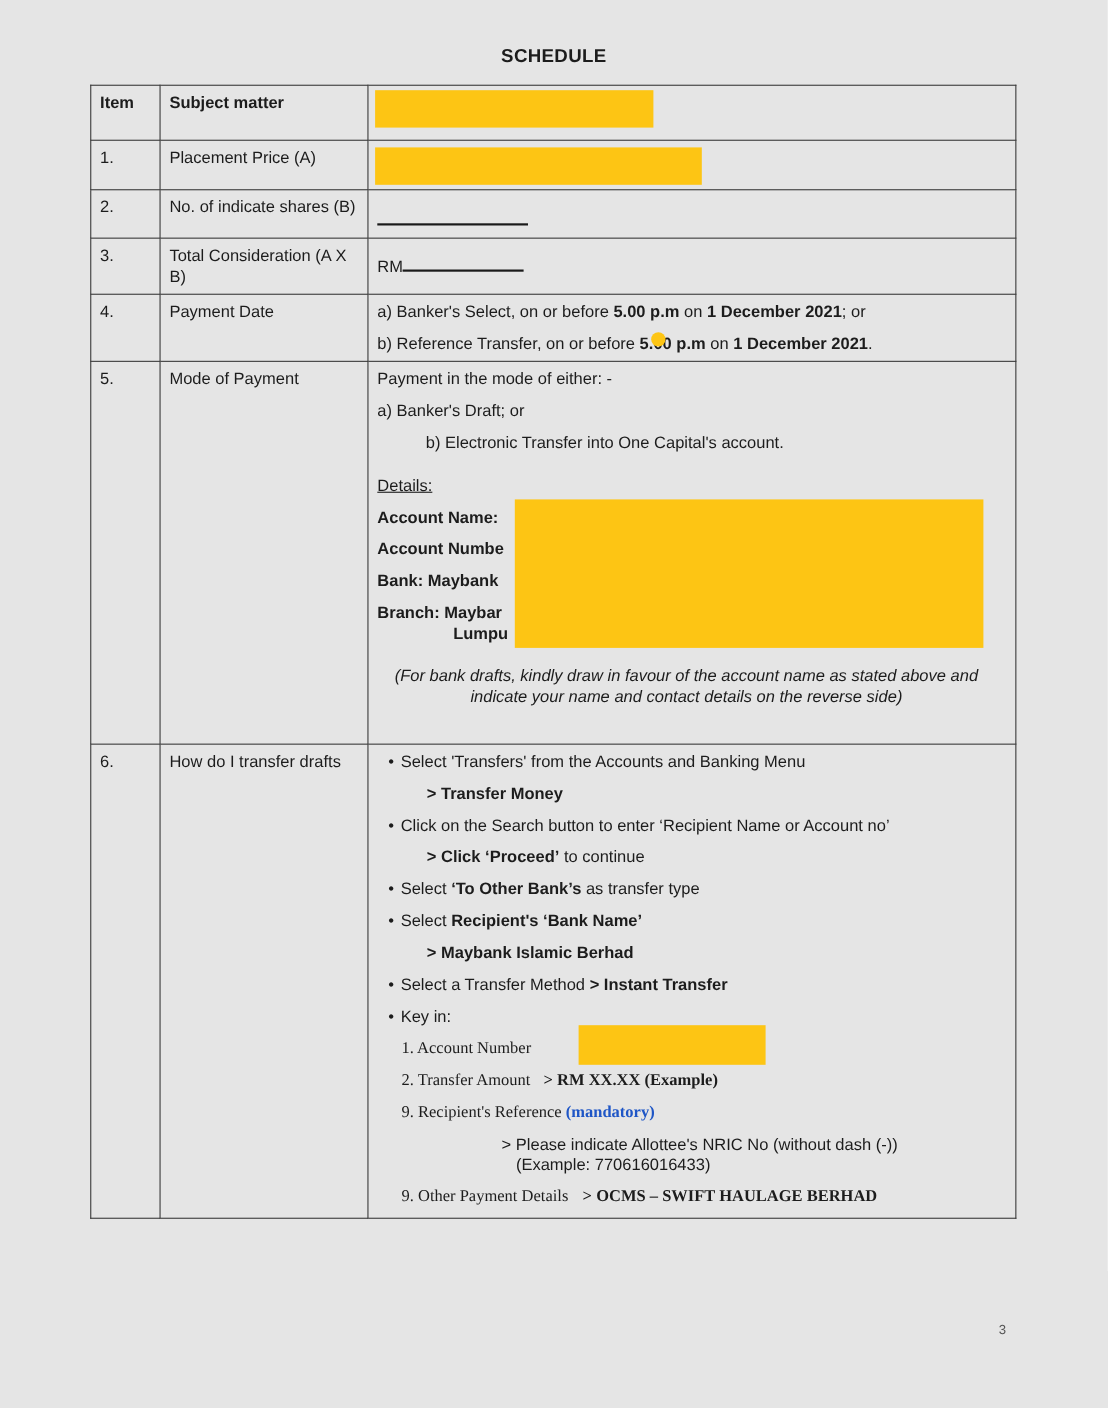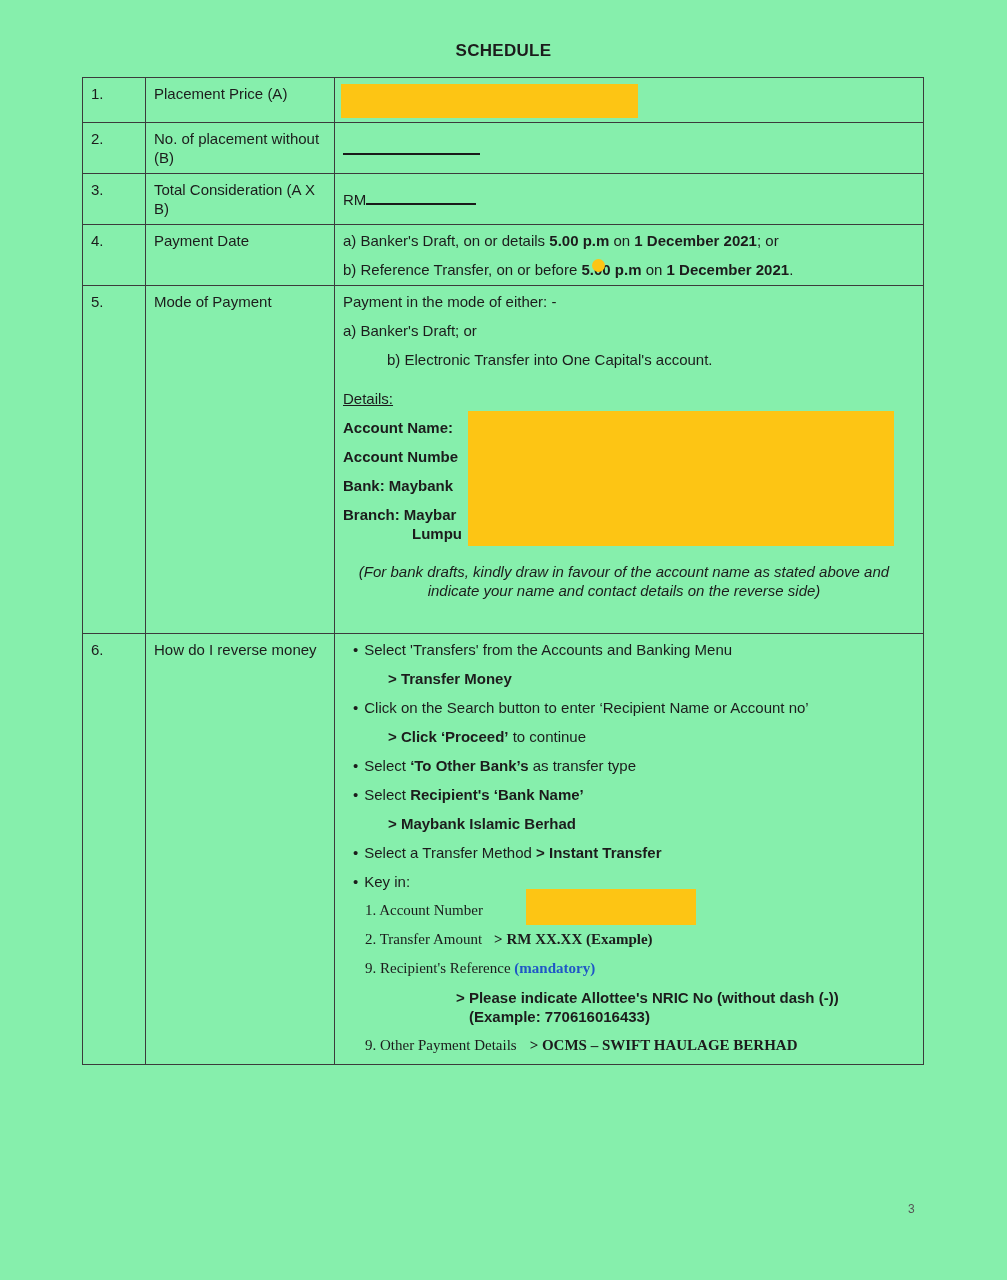--- a/index.html
+++ b/index.html
@@ -1,18 +1,18 @@
 <!DOCTYPE html>
 <html><head>
 <meta charset="utf-8">
 <style>
   * { margin:0; padding:0; box-sizing:border-box; }
   body { background:#fff; }
   #page {
-    position:relative; width:1007px; height:1280px; background:#86efac;
+    position:relative; width:1007px; height:1280px; background:#e5e5e5;
     font-family:"Liberation Sans", sans-serif; color:#1c1c1c; overflow:hidden;
   }
   .title {
     position:absolute; top:41px; left:0; width:100%;
     text-align:center; font-weight:bold; font-size:17px; letter-spacing:.3px;
   }
   table.schedule {
     position:absolute; left:82px; top:77px; width:841px;
     border-collapse:collapse; table-layout:fixed;
   }
@@ -38,21 +38,21 @@
   .n1-box  { position:absolute; left:183px; top:-12px; width:170px; height:36px; background:#FDC514; z-index:2; }
   
   .blank-line { height:0; border-bottom:2px solid #1a1a1a; width:137px; margin-top:24px; }
   .rm-line { margin-top:10px; }
   .fill-line { display:inline-block; width:110px; border-bottom:2px solid #1a1a1a; }
   
   .bullet-ln { padding-left:10px; }
   .bullet { display:inline-block; margin-right:6px; }
   .sub { padding-left:45px; font-weight:bold; }
   .num { padding-left:22px; position:relative;font-family:Liberation Serif, serif; }
-  .deep { padding-left:113px; font-weight:bold; }
+  .deep { padding-left:113px; font-weight:normal; }
   .deep .line2 { padding-left:13px; }
   .n2-bold { margin-left:12px; }
   .n4-bold { margin-left:13px;margin-top:22px; }
   .mandatory { color:#1F56C6; font-weight:bold; }
   
   .dot-wrap { position:relative; display:inline-block; }
   .dot { position:absolute; left:-2px; top:-1px; width:13px; height:13px; border-radius:50%; background:#FDC514; }
   .pagenum { position:absolute; left:908px; top:1202px; font-size:12px; color:#555; }
 </style>
 </head>
@@ -63,50 +63,57 @@
   <div class="title">SCHEDULE</div>
 
   <table class="schedule">
     <colgroup>
       <col style="width:63px">
         <col style="width:189px">
         <col style="width:589px">
     </colgroup>
 
     <tbody>
+        <tr style="height:50px">
+      <th>Item</th>
+      <th>Subject matter</th>
+      <th class="cell-rel">
+        <span class="redact hdr-box"></span>
+      </th>
+    </tr>
 
     <tr style="height:45px">
       <td>1.</td>
       <td>Placement Price (A)</td>
       <td class="cell-rel">
         <span class="redact r1-box"></span>
       </td>
     </tr>
 
     <tr style="height:44px">
       <td>2.</td>
-      <td>No. of placement without (B)</td>
+      <td>No. of indicate shares (B)</td>
       <td>
         <div class="blank-line"></div>
       </td>
     </tr>
 
     <tr style="height:44px">
       <td>3.</td>
       <td>Total Consideration (A X B)</td>
       <td>
         <div class="rm-line"><span>RM</span><span class="fill-line"></span></div>
       </td>
     </tr>
 
     <tr style="height:59px">
       <td>4.</td>
       <td>Payment Date</td>
       <td>
-        <div class="ln"><span>a) Banker's Draft, on or details </span><span class="b">5.00 p.m</span><span> on </span><span class="b">1 December 2021</span><span>; or</span></div>
+        <div class="ln"><span>a) Banker's Select, on or before </span><span class="b">5.00 p.m</span><span> on </span><span class="b">1 December 2021</span><span>; or</span></div>
         <div class="ln"><span>b) Reference Transfer, on or before </span><span class="b">5.</span><span class="b dot-wrap"><span>0</span><span class="dot"></span></span><span class="b">0 p.m</span><span> on </span><span class="b">1 December 2021</span><span>.</span></div>
       </td>
     </tr>
 
     <tr style="height:348px">
       <td>5.</td>
       <td>Mode of Payment</td>
       <td class="cell-rel">
         <span class="redact r5-box"></span>
         <div class="ln">Payment in the mode of either: -</div>
@@ -117,21 +124,21 @@
         <div class="ln acct">Account Numbe</div>
         <div class="ln acct">Bank: Maybank</div>
         <div class="acct" style="margin-bottom:0">Branch: Maybar</div>
         <div class="acct branch2">Lumpu</div>
         <div class="note">(For bank drafts, kindly draw in favour of the account name as stated above and indicate your name and contact details on the reverse side)</div>
       </td>
     </tr>
 
     <tr style="height:431px">
       <td>6.</td>
-      <td>How do I reverse money</td>
+      <td>How do I transfer drafts</td>
       <td class="cell-rel r6">
         <div class="ln bullet-ln"><span class="bullet">•</span><span>Select 'Transfers' from the Accounts and Banking Menu</span></div>
         <div class="ln sub">&gt; Transfer Money</div>
         <div class="ln bullet-ln"><span class="bullet">•</span><span>Click on the Search button to enter ‘Recipient Name or Account no’</span></div>
         <div class="ln sub"><span>&gt; Click ‘Proceed’</span><span style="font-weight:normal"> to continue</span></div>
         <div class="ln bullet-ln"><span class="bullet">•</span><span>Select </span><span class="b">‘To Other Bank’s</span><span> as transfer type</span></div>
         <div class="ln bullet-ln"><span class="bullet">•</span><span>Select </span><span class="b">Recipient's ‘Bank Name’</span></div>
         <div class="ln sub">&gt; Maybank Islamic Berhad</div>
         <div class="ln bullet-ln"><span class="bullet">•</span><span>Select a Transfer Method </span><span class="b">&gt; Instant Transfer</span></div>
         <div class="ln bullet-ln"><span class="bullet">•</span><span>Key in:</span></div>

